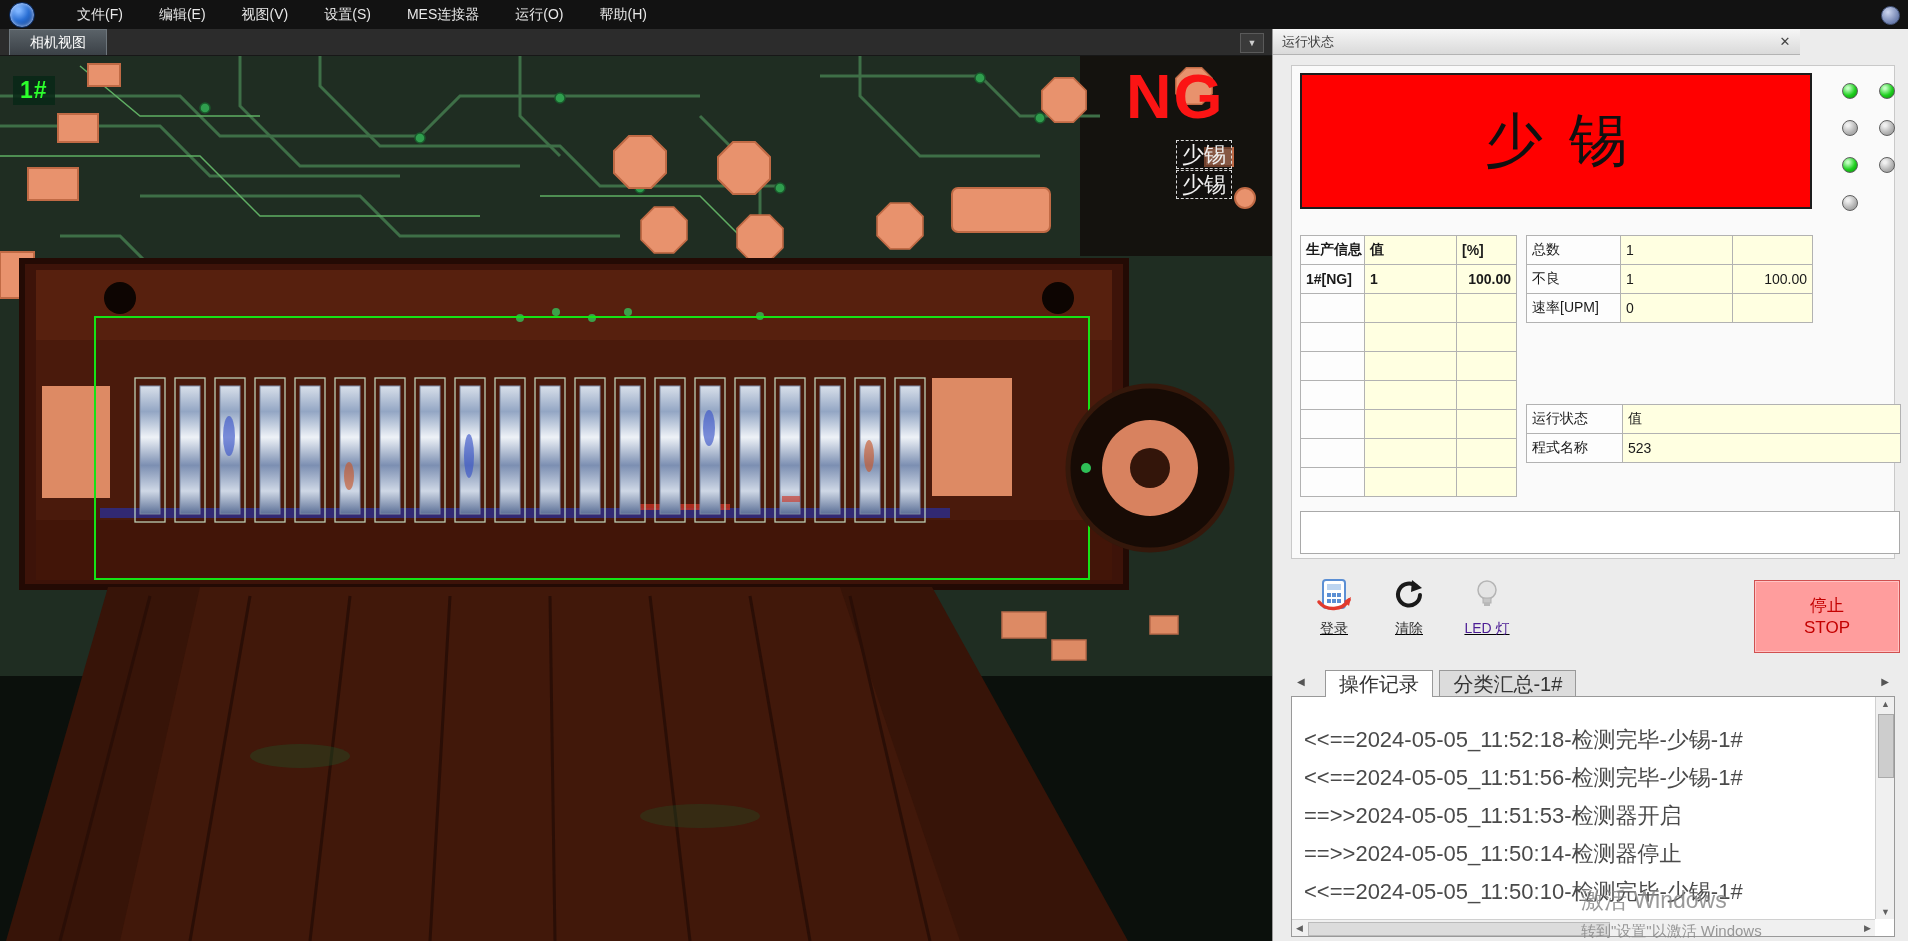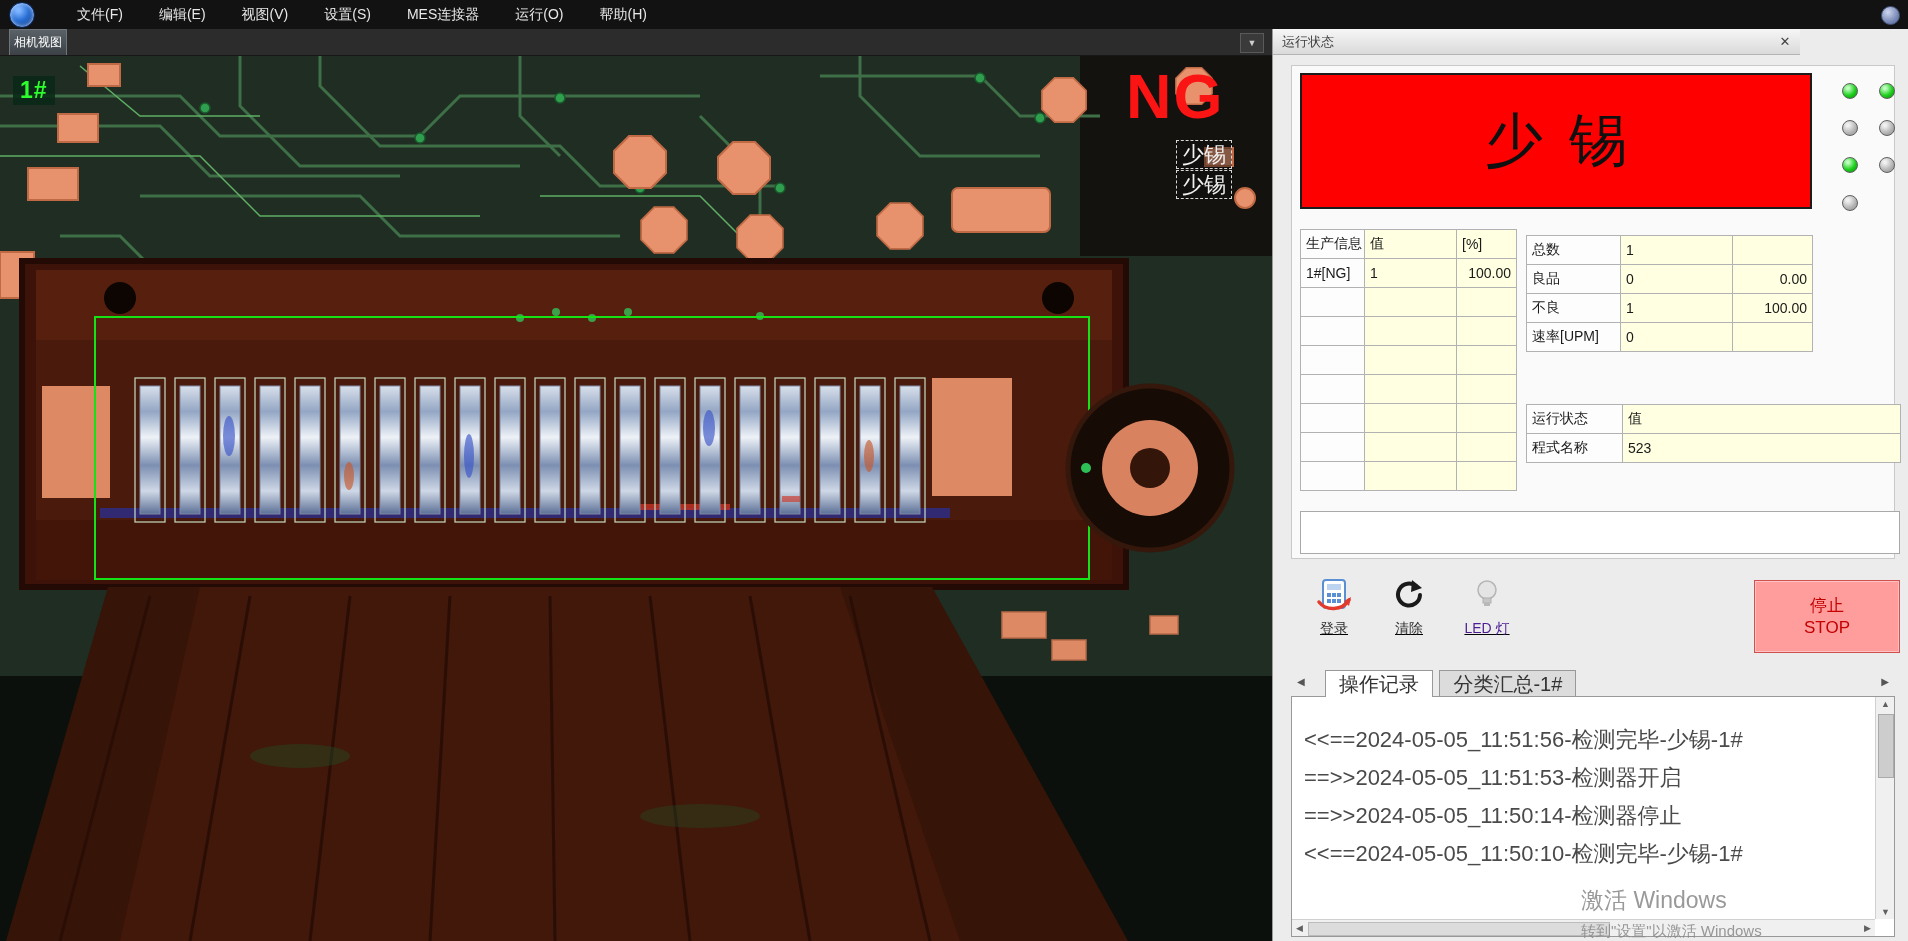--- a/index.html
+++ b/index.html
@@ -11,22 +11,22 @@
     background:radial-gradient(circle at 35% 30%,#7db4ff 8%,#2a6fd4 45%,#123f8a 90%);
     border:1px solid #0a2a5e;box-shadow:inset 0 0 4px #dfe9ff;}
   .menu-items{display:flex;margin-left:24px;gap:0;}
   .menu-item{color:#e8e8e8;font-size:14px;padding:0 18px;line-height:29px;cursor:default;}
   .win-icon{position:absolute;right:8px;top:6px;width:17px;height:17px;border-radius:50%;
     background:radial-gradient(circle at 35% 30%,#cdd6ef,#6d7fae 70%);border:1px solid #49597f;}
 
   
   .left-pane{position:absolute;left:0;top:29px;width:1272px;height:912px;background:#000;}
   .tabstrip{position:relative;height:26px;background:#2c2c2c;border-bottom:1px solid #171717;}
-  .cam-tab{display:inline-block;margin-left:9px;padding:0 4px;height:25px;line-height:25px;
-    background:linear-gradient(#5a6268,#3b4147);color:#fff;font-size:12px;border:1px solid #6e767c;border-bottom:none;}
+  .cam-tab{display:inline-block;margin-left:9px;padding:0 20px;height:25px;line-height:25px;
+    background:linear-gradient(#5a6268,#3b4147);color:#fff;font-size:14px;border:1px solid #6e767c;border-bottom:none;}
   .cam-dropdown{position:absolute;right:8px;top:4px;width:22px;height:18px;background:#3a3a3a;border:1px solid #5a5a5a;
     color:#cfcfcf;font-size:9px;text-align:center;line-height:18px;cursor:default;}
   .camera{position:absolute;left:0;top:27px;width:1272px;height:885px;background:#060806;overflow:hidden;}
   .camera svg{position:absolute;left:0;top:0;}
 
   .cam-id{position:absolute;left:13px;top:20px;background:rgba(8,40,22,.85);color:#2cff2c;
     font-size:23px;font-weight:bold;padding:1px 7px;letter-spacing:1px;}
   .ng-label{position:absolute;left:1126px;top:4px;color:#fb1414;font-size:63px;font-weight:600;letter-spacing:2px;}
   .defect-tags{position:absolute;left:1176px;top:84px;}
   .defect-tag{display:block;border:1px dashed #d8d8d8;background:rgba(15,15,15,.45);color:#f0f0f0;
@@ -48,21 +48,21 @@
 
   .light{position:absolute;width:16px;height:16px;border-radius:50%;border:1px solid #5f5f5f;box-sizing:border-box;}
   .light[data-state="on"]{background:radial-gradient(circle at 35% 30%,#c2ffc2 8%,#1ecf1e 55%,#0a8a0a);}
   .light[data-state="off"]{background:radial-gradient(circle at 35% 30%,#f0f0f0 10%,#b2b2b2 60%,#8f8f8f);}
 
   table.tbl{border-collapse:collapse;position:absolute;table-layout:fixed;font-size:14px;color:#1a1a1a;}
   table.tbl td{border:1px solid #b2b2b2;height:29px;padding:0 5px;background:#fdfdfd;overflow:hidden;white-space:nowrap;box-sizing:border-box;}
   table.tbl td.yellow{background:#ffffe1;}
   table.tbl td.right{text-align:right;}
 
-  .tbl-prod{left:27px;top:200px;width:216px;}
+  .tbl-prod{left:27px;top:206px;width:216px;font-weight:bold;}
   .tbl-prod td.c1{width:64px;}.tbl-prod td.c2{width:92px;}.tbl-prod td.c3{width:60px;}
   .tbl-stats{left:253px;top:206px;width:286px;}
   .tbl-stats td.c1{width:94px;}.tbl-stats td.c2{width:112px;}.tbl-stats td.c3{width:80px;}
   .tbl-run{left:253px;top:375px;width:374px;}
   .tbl-run td.c1{width:96px;}.tbl-run td.c2{width:278px;}
 
   .message-box{position:absolute;left:27px;top:482px;width:600px;height:43px;background:#fff;border:1px solid #a9a9a9;box-sizing:border-box;}
 
   .tool-btn{position:absolute;width:70px;top:548px;text-align:center;cursor:default;text-decoration:underline;}
   .tool-btn .lbl{display:block;font-size:14px;color:#2e2e2e;margin-top:3px;}
@@ -372,25 +372,20 @@
       </table>
 
     <table class="tbl tbl-stats">
       <tbody>
           <tr>
         <td class="c1">总数</td>
         <td class="c2 yellow">1</td>
         <td class="c3 yellow"></td>
       </tr>
       <tr>
-        <td class="c1">良品</td>
-        <td class="c2 yellow">0</td>
-        <td class="c3 yellow right">0.00</td>
-      </tr>
-      <tr>
         <td class="c1">不良</td>
         <td class="c2 yellow">1</td>
         <td class="c3 yellow right">100.00</td>
       </tr>
       <tr>
         <td class="c1">速率[UPM]</td>
         <td class="c2 yellow">0</td>
         <td class="c3 yellow"></td>
       </tr>
     </tbody>
@@ -449,20 +444,21 @@
 
     <div class="log-tabstrip">
       <span class="tab-arrow left">◀</span>
       <span class="log-tab first active">操作记录</span>
       <span class="log-tab">分类汇总-1#</span>
       <span class="tab-arrow right">▶</span>
     </div>
 
     <div class="log-area">
       <div class="log-lines">
+        <div class="log-line">&lt;&lt;==2024-05-05_11:52:18-检测完毕-少锡-1#</div>
         <div class="log-line">&lt;&lt;==2024-05-05_11:51:56-检测完毕-少锡-1#</div>
         <div class="log-line">==&gt;&gt;2024-05-05_11:51:53-检测器开启</div>
         <div class="log-line">==&gt;&gt;2024-05-05_11:50:14-检测器停止</div>
         <div class="log-line">&lt;&lt;==2024-05-05_11:50:10-检测完毕-少锡-1#</div>
       </div>
       <div class="vscroll">
         <div class="sc-arrow up">▲</div>
         <div class="vthumb"></div>
         <div class="sc-arrow down">▼</div>
       </div>

